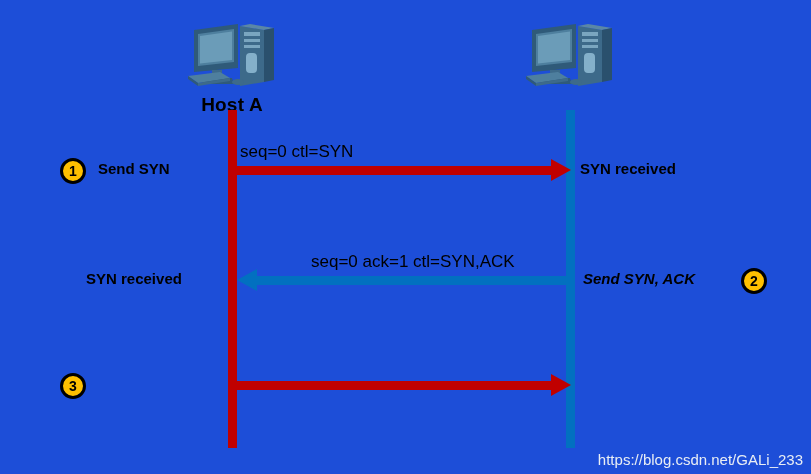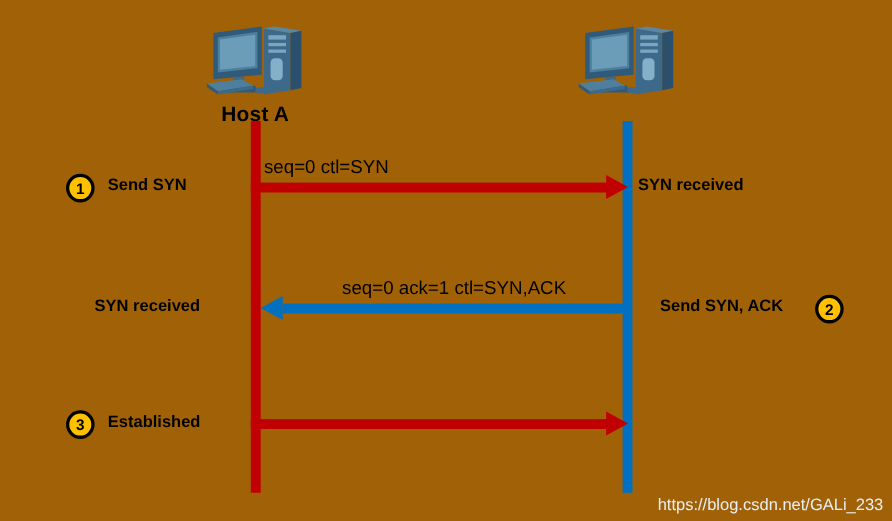--- a/index.html
+++ b/index.html
@@ -7,21 +7,21 @@
     padding: 0;
     background: #ffffff;
   }
   body {
     font-family: "Liberation Sans", sans-serif;
   }
   #canvas {
     position: relative;
     width: 811px;
     height: 474px;
-    background: #a16207;
+    background: #1d4ed8;
     overflow: hidden;
   }
 
   
   .host {
     position: absolute;
     width: 160px;
     text-align: center;
   }
   .host-icon {
@@ -174,25 +174,24 @@
 
   <div class="state-label" style="left:580px; top:160px;">SYN received</div>
 
   <div class="state-label" style="left:86px; top:270px;">SYN received</div>
 
   <div class="msg-label" style="left:311px; top:252px;">seq=0 ack=1 ctl=SYN,ACK</div>
 
   <div class="arrow arrow-blue" style="left:257px; top:276px; width:312px;"></div>
   <div class="arrowhead arrowhead-left" style="left:237px; top:269px;"></div>
 
-  <div class="state-label" style="left:600px; top:270px;">Send SYN, ACK</div>
+  <div class="state-label" style="left:583px; top:270px;font-style:italic;">Send SYN, ACK</div>
   <div class="step-badge" style="left:741px; top:268px;">2</div>
 
   <div class="step-badge" style="left:60px; top:373px;">3</div>
-  <div class="state-label" style="left:98px; top:375px;">Established</div>
 
 
   <div class="arrow arrow-red" style="left:228px; top:381px; width:325px;"></div>
   <div class="arrowhead arrowhead-right" style="left:551px; top:374px;"></div>
 
   <div class="watermark">https://blog.csdn.net/GALi_233</div>
 
 </div>
 
 </body></html>

